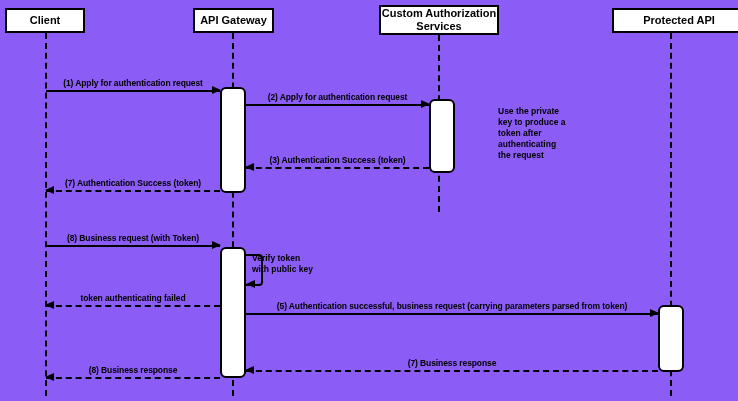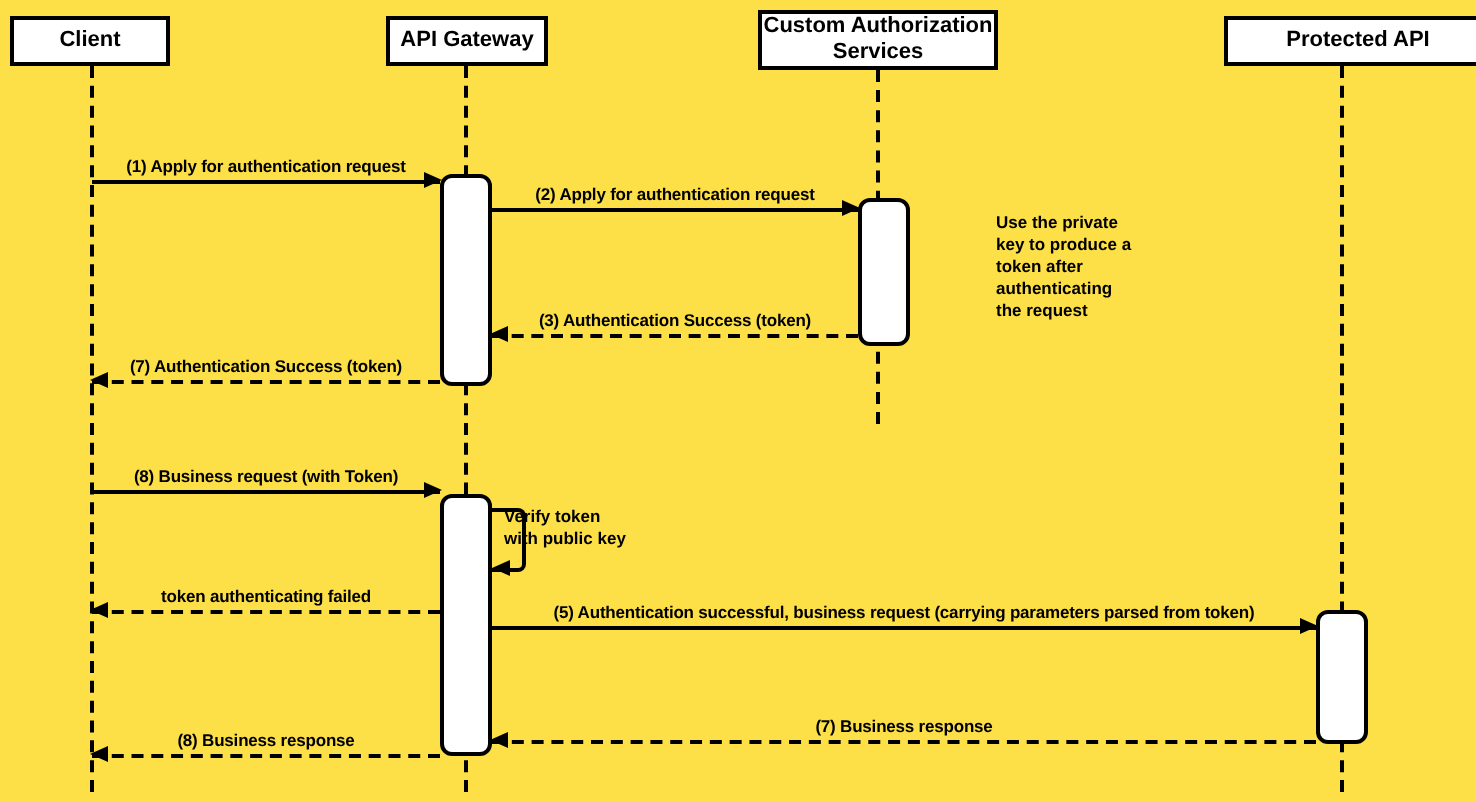--- a/index.html
+++ b/index.html
@@ -1,17 +1,17 @@
 <!DOCTYPE html>
 <html><head>
 <meta charset="utf-8">
 <style>
   html,body { margin:0; padding:0; background:#ffffff; }
   .canvas {
-    position:relative; width:738px; height:401px; background:#fde047;
+    position:relative; width:738px; height:401px; background:#8b5cf6;
     font-family:"Liberation Sans", sans-serif; color:#000; overflow:hidden;
   }
   
   .participant {
     position:absolute; box-sizing:border-box; background:#fff;
     border:2px solid #000; display:flex; align-items:center; justify-content:center;
     text-align:center; font-weight:bold; font-size:11px; line-height:1.15; z-index:4;
   }
   
   .lifeline { position:absolute; width:0; border-left:2px dashed #000; z-index:1; }

